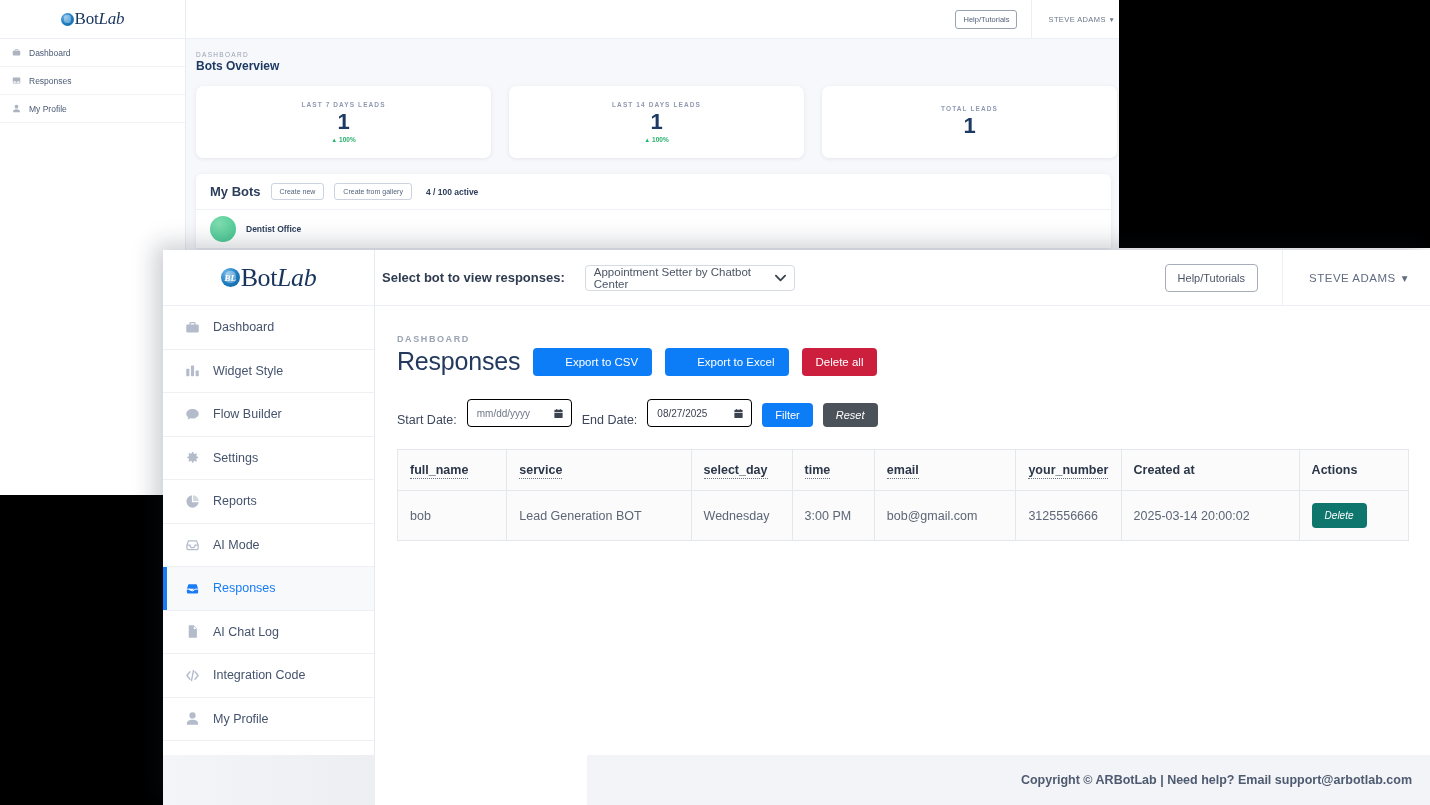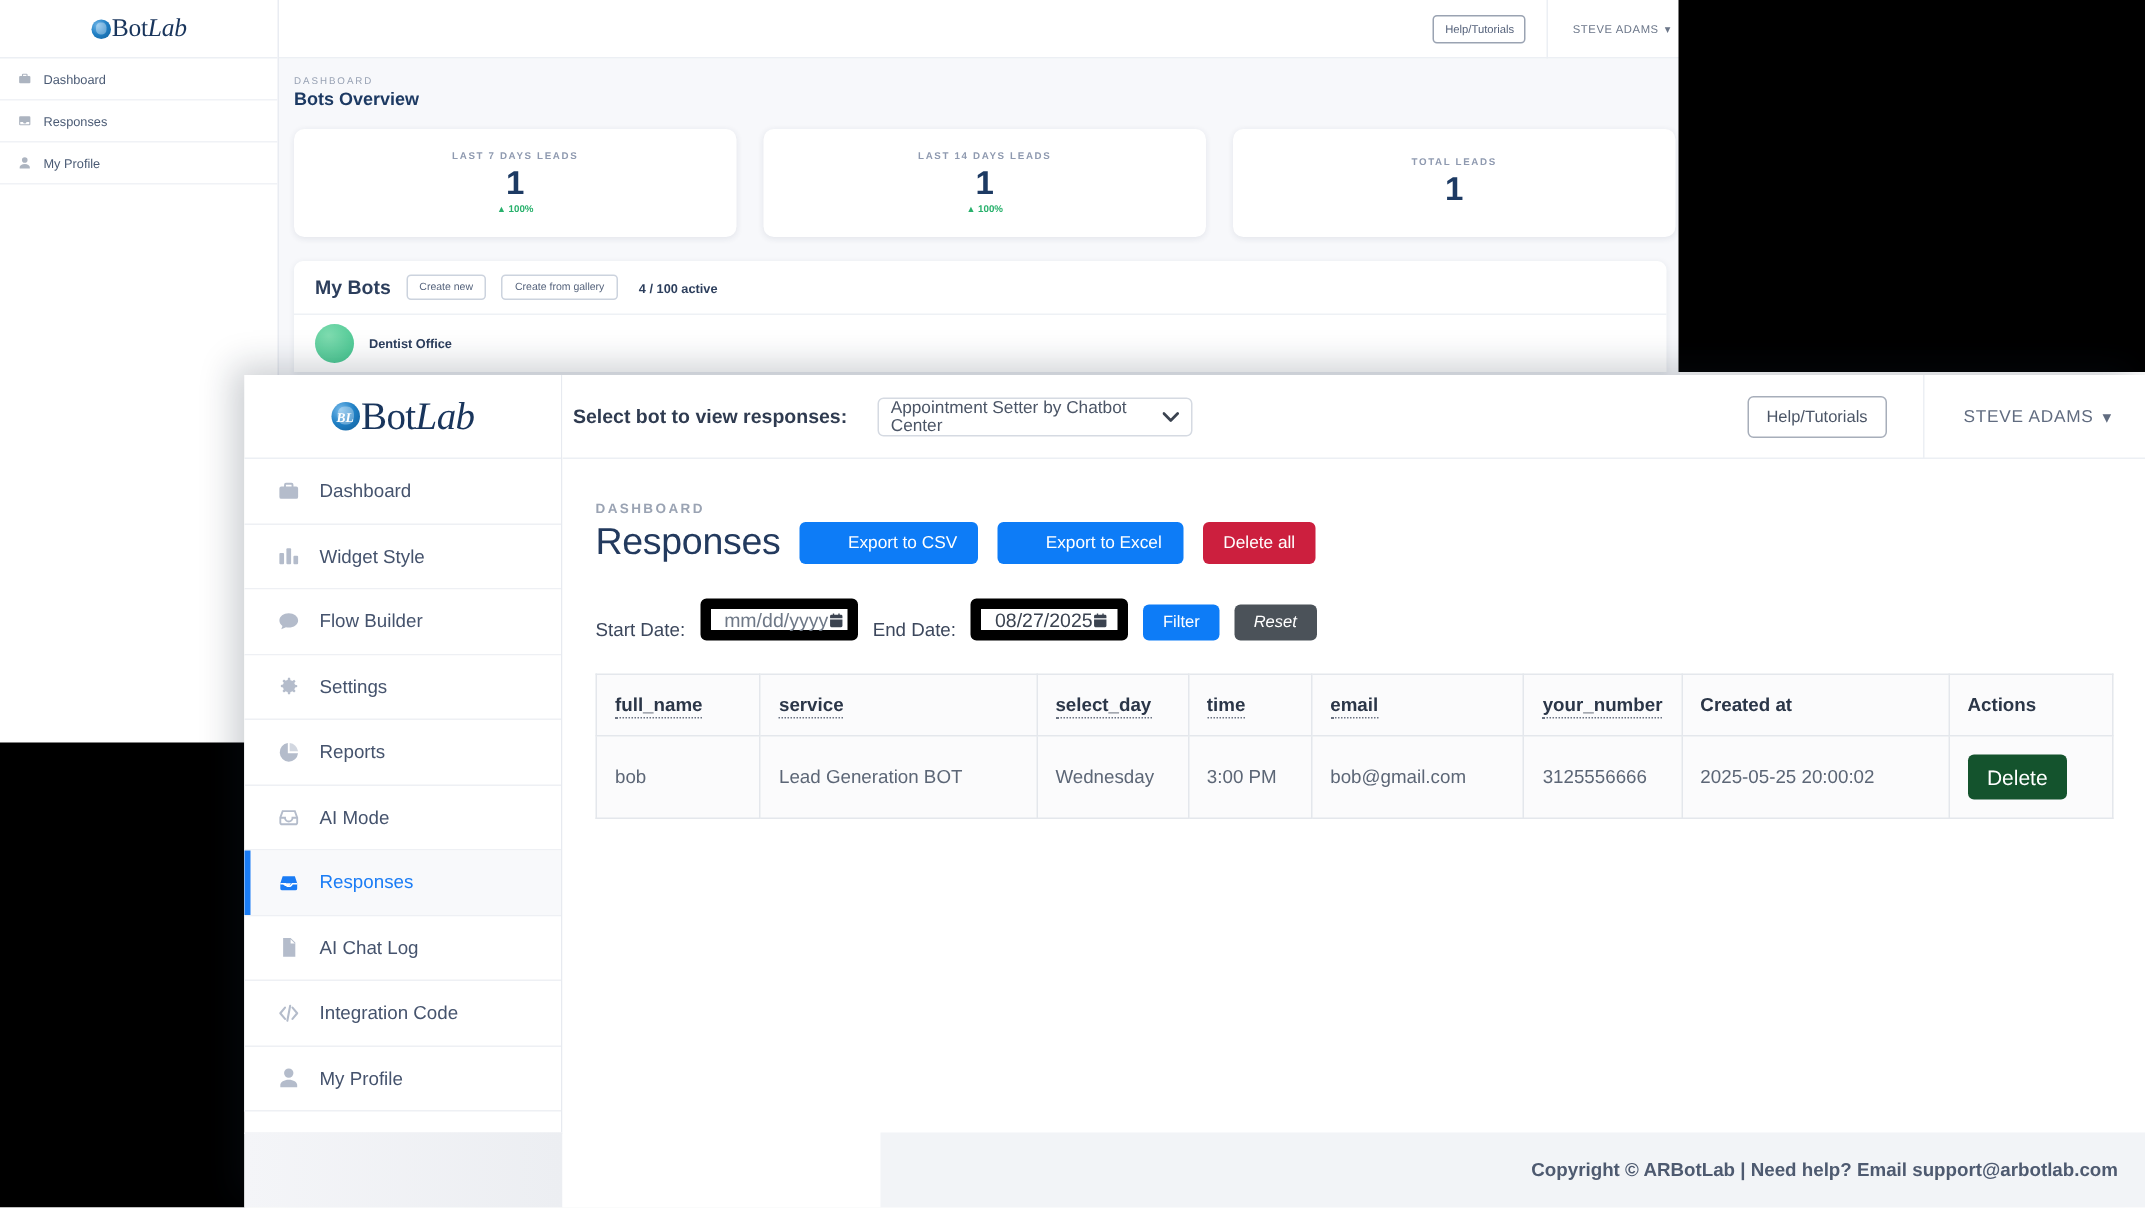--- a/index.html
+++ b/index.html
@@ -134,40 +134,40 @@
   .page-title { font-size:25px; color:#233a5e; font-weight:400; letter-spacing:-.2px; }
   .btn { border:none; border-radius:4px; font-size:11.5px; color:#fff; padding: 8px 14px;
     font-family:"Liberation Sans", sans-serif; cursor:pointer; }
   .btn-blue { background:#0d7cf7;padding-left:32px; }
   .btn-red  { background:#cc1f3e; }
   .btn-dark { background:#4b5259;font-style:italic; }
 
   .filters { display:flex; align-items:flex-end; gap:10px; margin-top: 23px; }
   .flabel { font-size:12.5px; color:#3c475c; }
   .dateinput {
-    width: 105px; height: 28px; border:7px solid #000000; border-radius:4px; background:#fff;
-    font-size:13px; color:#6e7887; font-family:"Liberation Sans", sans-serif;
+    width: 105px; height: 28px; border:1px solid #000000; border-radius:4px; background:#fff;
+    font-size:10px; color:#6e7887; font-family:"Liberation Sans", sans-serif;
     display:flex; align-items:center; justify-content:space-between; padding: 0 7px 0 9px; cursor:text;
   }
   .dateinput.filled { color:#3a4250; }
   .cal { width:11px; height:11px; color:#3b4350; flex:none; }
   .btn-sm { font-size:11px; padding: 6px 13px; }
 
   table.resp { border-collapse: collapse; margin-top: 22px; width: 1012px; table-layout: fixed; }
   table.resp th {
     background:#fbfbfc; border:1px solid #e4e7ec; text-align:left;
     padding: 13px 0 13px 12px; font-size:12.5px; color:#2b3648; font-weight:700;
   }
   table.resp th span.dotted { border-bottom: 1px dotted #6b7382; padding-bottom:1px; }
   table.resp td {
     background:#fbfbfc; border:1px solid #e4e7ec;
     padding: 12px 0 12px 12px; font-size:12.5px; color:#5c6676;
   }
-  .del-btn { background:#14532d; color:#fff; border:none; border-radius:4px;
-    font-size:14px; padding: 7px 13px; font-family:"Liberation Sans", sans-serif; cursor:pointer; }
+  .del-btn { background:#0f766e; color:#fff; border:none; border-radius:4px;
+    font-size:10px; padding: 7px 13px; font-family:"Liberation Sans", sans-serif; cursor:pointer;font-style:italic; }
 
   .fg-footer {
     position:absolute; left: 212px; right:0; bottom:0; height: 50px;
     background:#f2f4f7; display:flex; align-items:center; justify-content:flex-end;
     padding-right: 18px; font-size:12.5px; color:#4e5a70; font-weight:600;
   }
   .fg-sidebar-foot { position:absolute; left:0; top:505px; width:212px; bottom:50px;
     background:#fff; border-right:1px solid #e7eaf0; border-top:1px solid #eef0f4; }
   .fg-sidebar-footer-strip { position:absolute; left:0; bottom:0; width:212px; height:50px;
     background: linear-gradient(90deg, #f4f5f8, #eceef2); }
@@ -408,21 +408,21 @@
             </tr>
           </thead>
           <tbody>
             <tr>
               <td>bob</td>
               <td>Lead Generation BOT</td>
               <td>Wednesday</td>
               <td>3:00 PM</td>
               <td>bob@gmail.com</td>
               <td>3125556666</td>
-              <td>2025-05-25 20:00:02</td>
+              <td>2025-03-14 20:00:02</td>
               <td>
                 <button class="del-btn">Delete</button>
               </td>
             </tr>
           </tbody>
         </table>
       </div>
 
       <div class="fg-footer">
         <span>Copyright © ARBotLab | Need help? Email support@arbotlab.com</span>

